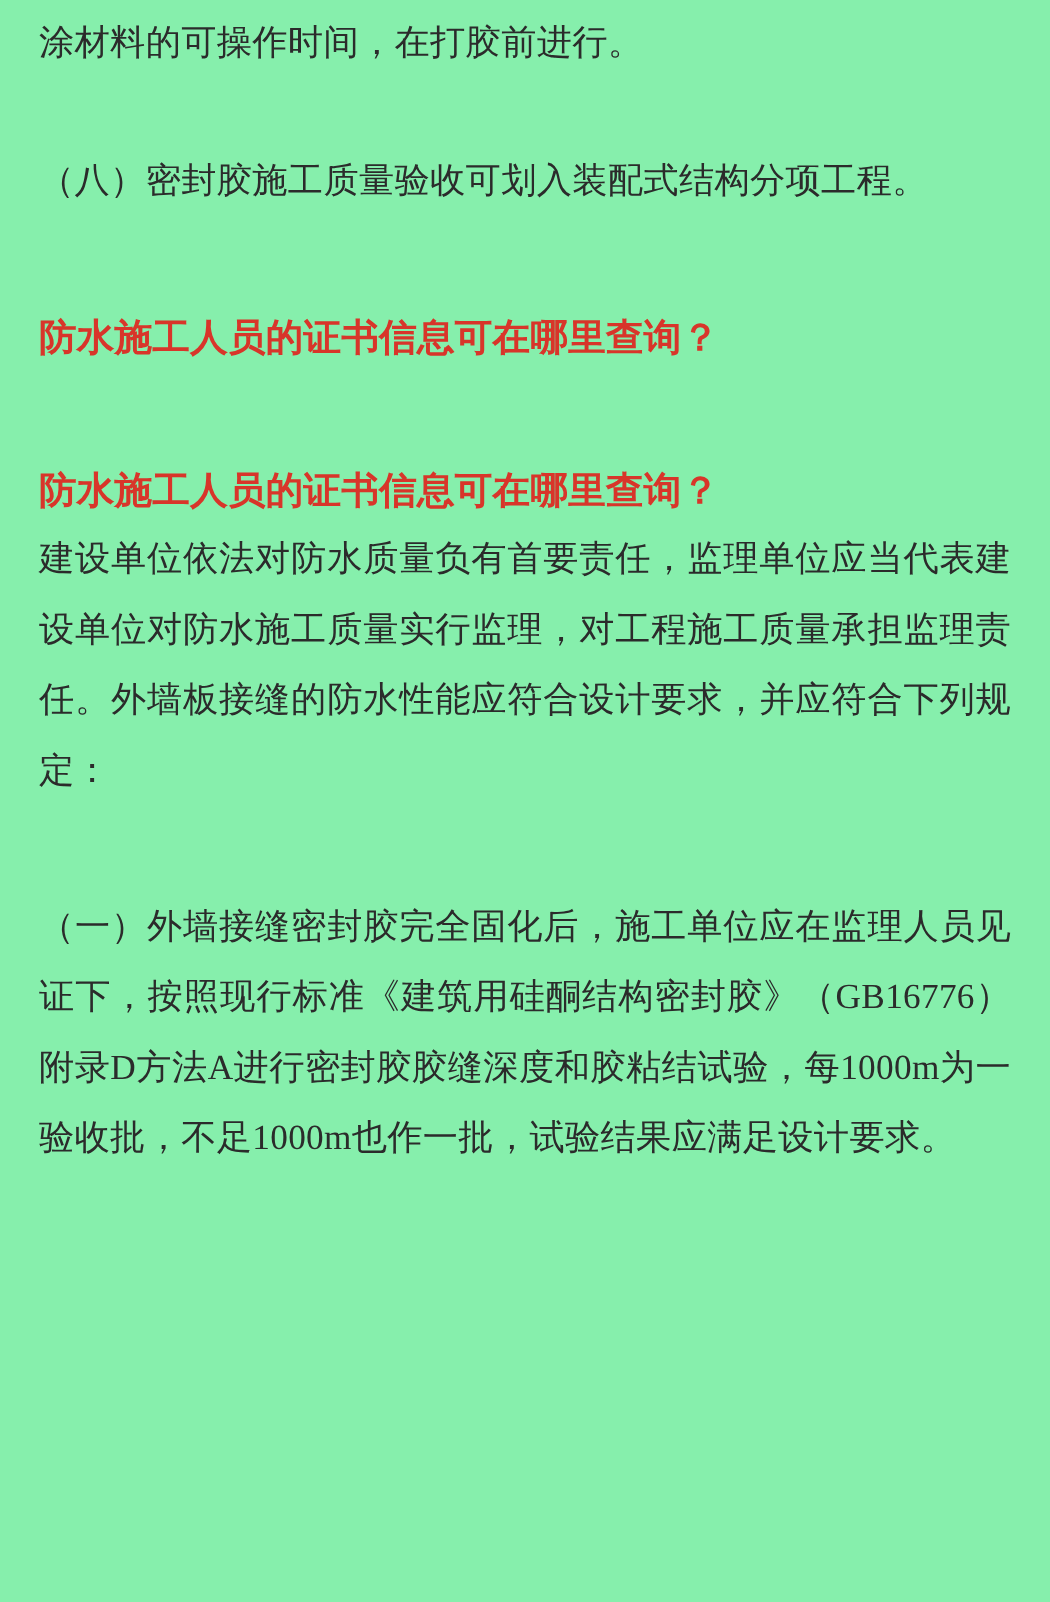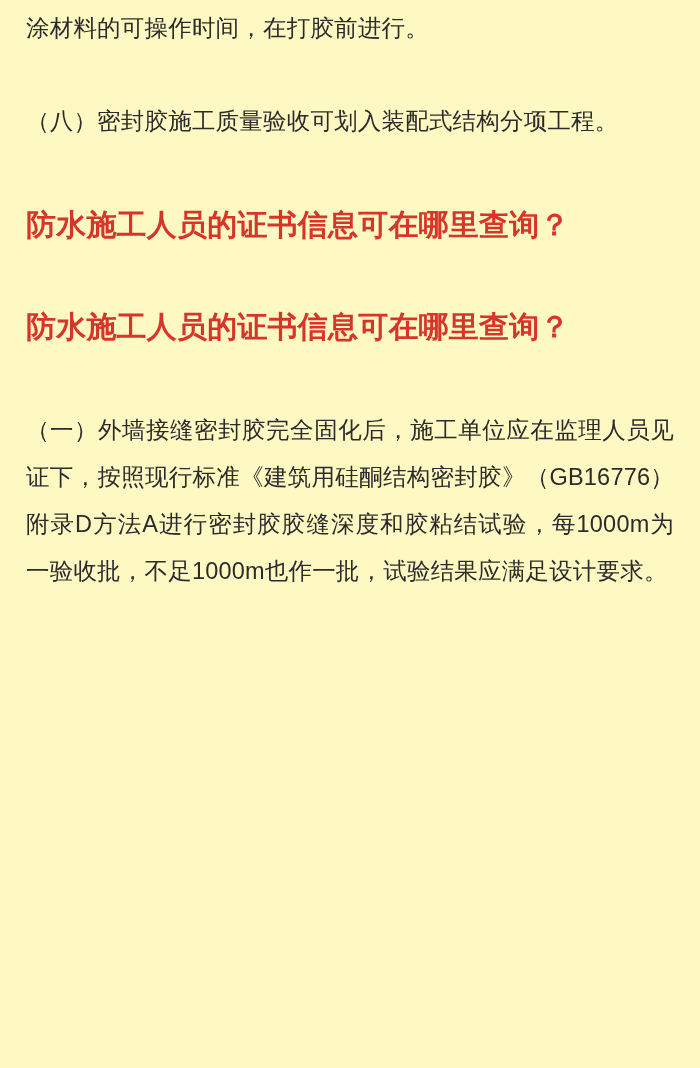--- a/index.html
+++ b/index.html
@@ -12,35 +12,36 @@
     background: #ffffff;
     font-family: "Liberation Sans", sans-serif;
     overflow: hidden;
   }
   .page {
     position: relative;
     width: 700px;
     height: 1068px;
     box-sizing: border-box;
     padding: 0 26px;
-    background: #fef9c3;
+    background: #86efac;
   }
   .para {
     font-size: 23.5px;
     line-height: 47px;
     color: #2b2b2b;
     letter-spacing: 0.2px;
     text-align: justify;
     margin: 0;
   }
   .para.indent {
     text-indent: 0;
+    font-family: Liberation Serif, serif;
   }
   .heading {
-    font-size: 30px;
+    font-size: 25px;
     line-height: 44px;
     color: #d8352a;
     font-weight: bold;
     letter-spacing: 0.2px;
     margin: 0;
   }
   .gap-sm { height: 14px; }
   .gap-lg { height: 46px; }
   .gap-xl { height: 58px; }
   .block-top-trim {
@@ -62,18 +63,19 @@
 
   <div class="gap-xl"></div>
 
   <h2 class="heading">防水施工人员的证书信息可在哪里查询？</h2>
 
 
   <div class="gap-xl"></div>
 
   <h2 class="heading">防水施工人员的证书信息可在哪里查询？</h2>
 
+  <p class="para">建设单位依法对防水质量负有首要责任，监理单位应当代表建设单位对防水施工质量实行监理，对工程施工质量承担监理责任。外墙板接缝的防水性能应符合设计要求，并应符合下列规定：</p>
 
   <div class="gap-xl"></div>
 
   <p class="para indent">（一）外墙接缝密封胶完全固化后，施工单位应在监理人员见证下，按照现行标准《建筑用硅酮结构密封胶》（GB16776）附录D方法A进行密封胶胶缝深度和胶粘结试验，每1000m为一验收批，不足1000m也作一批，试验结果应满足设计要求。</p>
 
 </div>
 
 </body></html>

